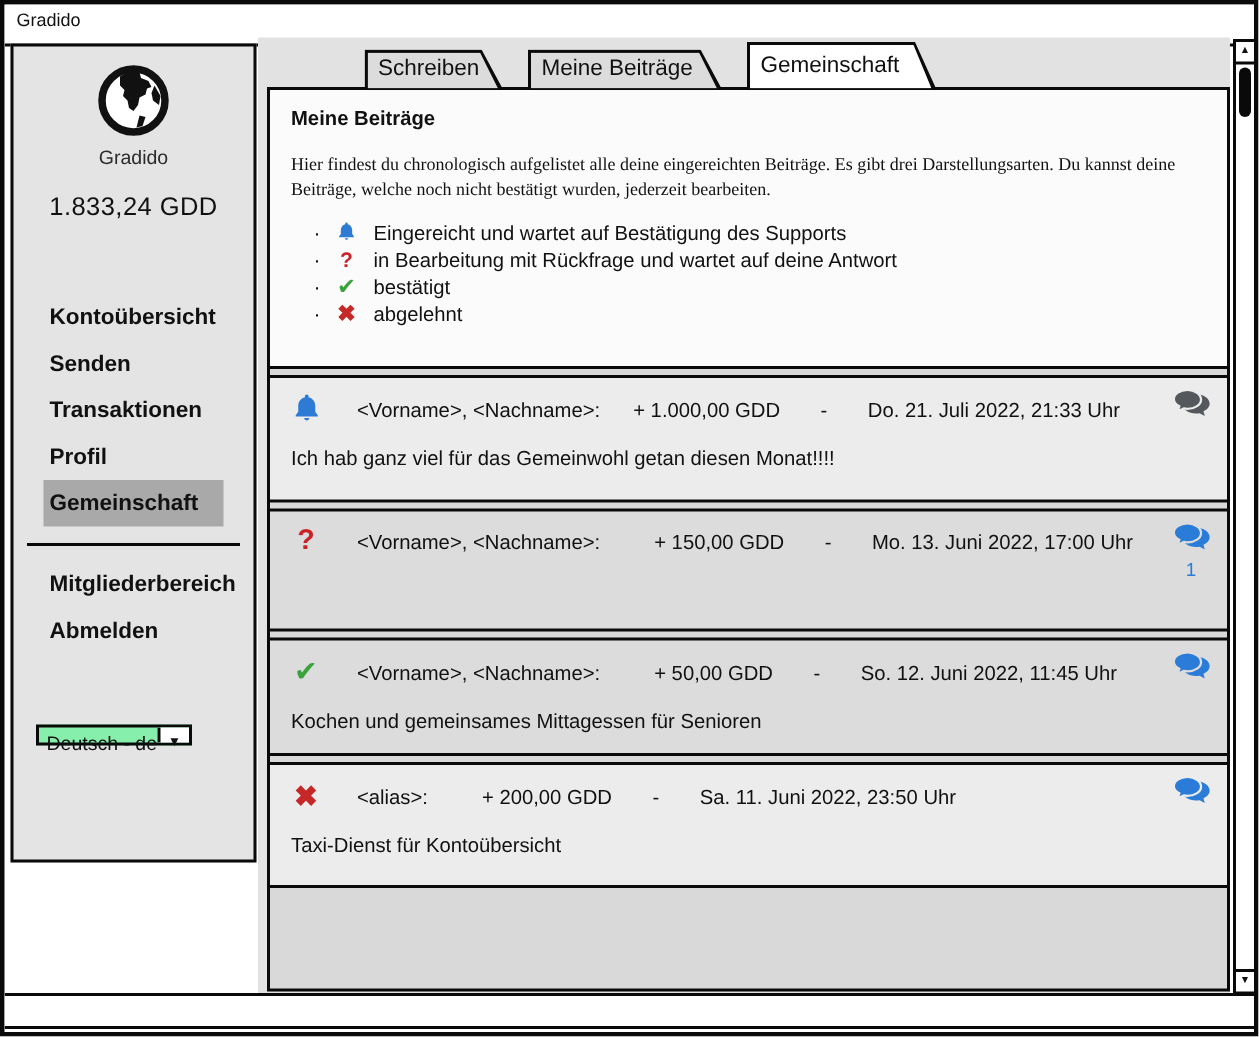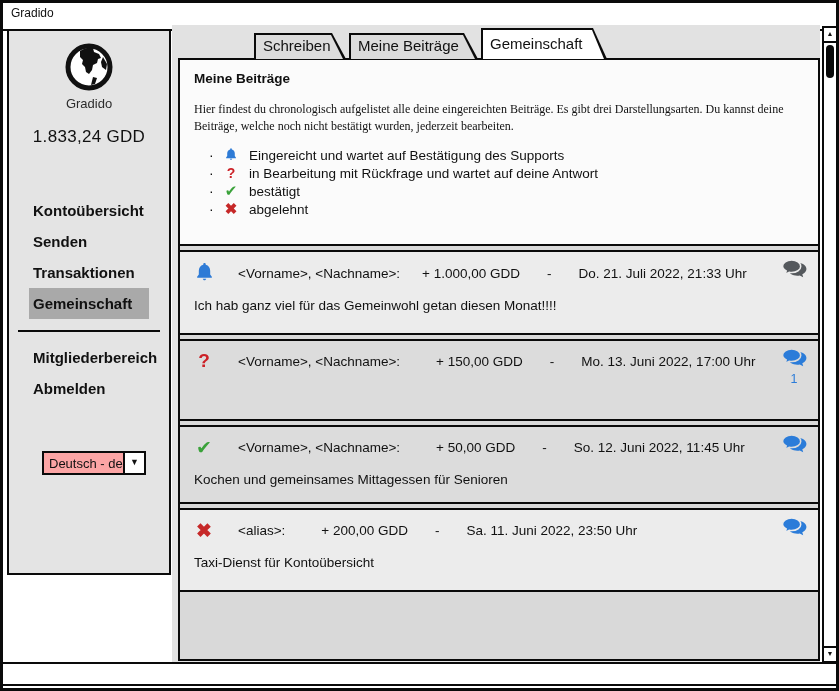--- a/index.html
+++ b/index.html
@@ -15,28 +15,28 @@
   #sidebar{position:absolute;left:4px;top:26px;width:164px;height:546px;
     background:#e4e4e4;border:2px solid #0a0a0a;box-sizing:border-box;}
   .side-top{text-align:center;}
   .globe{margin-top:12px;}
   .logo-label{font-size:13px;color:#2b2b2b;margin-top:1px;}
   .balance{font-size:17px;margin-top:16px;letter-spacing:.3px;}
   .menu{margin-top:48px;}
   .menu-item{font-size:15px;height:31px;line-height:31px;margin:0 20px;padding-left:4px;cursor:pointer;font-weight:bold;}
   .menu-item.selected{background:#a9a9a9;}
   .side-divider{border:none;border-top:2px solid #0a0a0a;margin:11px 9px 10px 9px;}
-  .lang-select{display:flex;width:104px;height:24px;margin:47px 0 0 33px;background:#fca5a5;
+  .lang-select{display:flex;width:104px;height:14px;margin:47px 0 0 15px;background:#86efac;
     border:2px solid #0a0a0a;box-sizing:border-box;cursor:pointer;}
   .lang-value{flex:1;font-size:13px;padding:3px 0 0 5px;white-space:nowrap;}
   .lang-arrow{width:20px;border-left:2px solid #0a0a0a;text-align:center;font-size:9px;padding-top:4px;background:#fff;}
   
   #main-bg{position:absolute;left:169px;top:22px;width:648px;height:639px;background:#e2e2e2;}
   
-  #tabs{position:absolute;left:204px;top:25px;height:31px;display:flex;align-items:flex-end;gap:3px;z-index:2;padding-left:47px;}
+  #tabs{position:absolute;left:193px;top:25px;height:31px;display:flex;align-items:flex-end;gap:17px;z-index:2;padding-left:47px;}
   .tab{position:relative;height:26px;cursor:pointer;}
   .tab.active{height:31px;}
   .tab-bg{position:absolute;inset:0;background:#0a0a0a;
     clip-path:polygon(0 0,calc(100% - 14px) 0,100% 100%,0 100%);}
   .tab-fill{position:absolute;left:2px;top:2px;bottom:0;right:3px;background:#dcdcdc;
     clip-path:polygon(0 0,calc(100% - 12px) 0,100% 100%,0 100%);}
   .tab.active .tab-fill{background:#fff;}
   .tab-label{position:relative;display:block;padding:4px 22px 0 9px;font-size:15px;white-space:nowrap;}
   .tab.active .tab-label{padding-top:7px;}
   
@@ -101,20 +101,21 @@
         <path fill="#111" d="M28 34l4 1-2 6-4 1z"></path>
       </svg>
       <div class="logo-label">Gradido</div>
       <div class="balance">1.833,24 GDD</div>
     </div>
 
     <div class="menu">
       <div class="menu-item">Kontoübersicht</div>
       <div class="menu-item">Senden</div>
       <div class="menu-item">Transaktionen</div>
+      <div class="menu-item">Profil</div>
       <div class="menu-item selected">Gemeinschaft</div>
       <hr class="side-divider">
       <div class="menu-item">Mitgliederbereich</div>
       <div class="menu-item">Abmelden</div>
     </div>
 
     <div class="lang-select">
       <span class="lang-value">Deutsch - de</span>
       <span class="lang-arrow">▼</span>
     </div>

